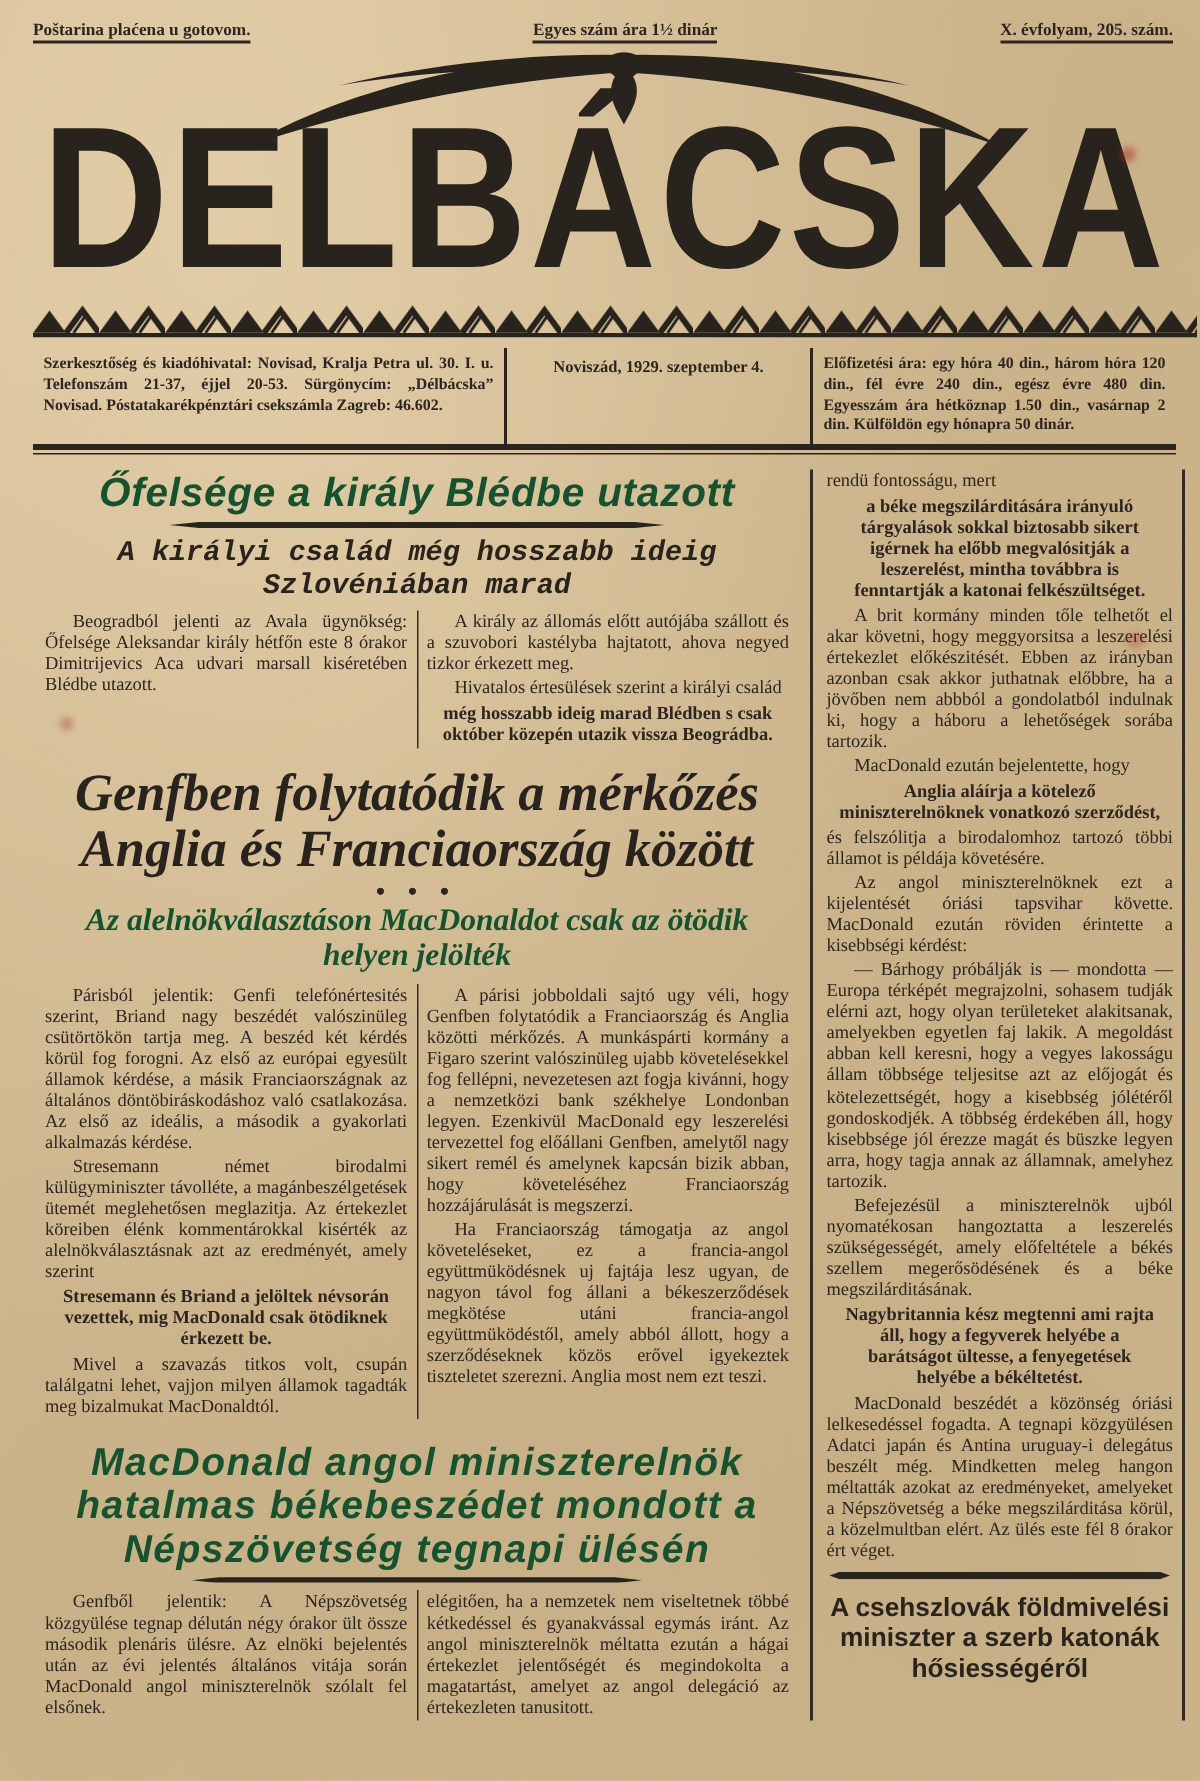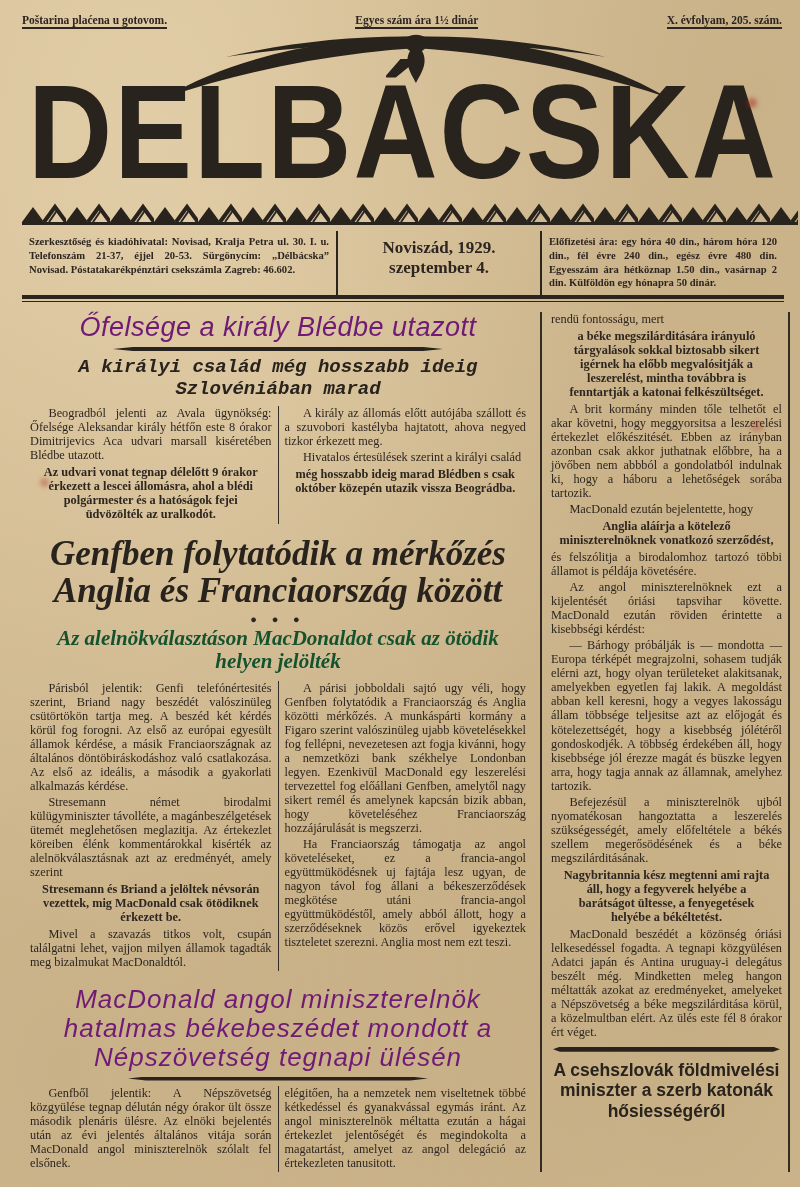--- a/index.html
+++ b/index.html
@@ -35,33 +35,33 @@
     transform:scale(1.04,1.2);transform-origin:center top;white-space:nowrap;
   }
   .zigzag{margin:0 6px;}
 
   
   .infobar{display:flex;align-items:stretch;margin:2px 6px 0 6px;
     border-bottom:4px solid #2b251f;}
   .infobar > div{padding:4px 7px 5px 7px;}
   .info-left{width:300px;font-weight:bold;font-size:10.6px;line-height:1.3;text-align:justify;}
   .info-center{width:188px;text-align:center;border-left:2px solid #2b251f;border-right:2px solid #2b251f;}
-  .info-date{font-weight:bold;font-size:17px;margin-top:3px;}
+  .info-date{font-weight:bold;font-size:11px;margin-top:3px;}
   .info-day{font-weight:bold;font-size:20px;letter-spacing:3px;margin-top:7px;font-family:"Liberation Sans",sans-serif;}
   .info-right{flex:1;font-weight:bold;font-size:10.6px;line-height:1.3;text-align:justify;}
   .thinline{height:1px;background:#2b251f;margin:2px 6px 0 6px;}
 
   
   .main{display:flex;margin-top:10px;padding:0 0 0 6px;}
   .left-zone{width:508px;padding:0 8px 0 2px;}
   .right-zone{flex:1;padding:0 6px 0 9px;border-left:2px solid #332c24;border-right:2px solid #332c24;}
 
   
-  .headline-sans{font-family:"Liberation Sans",sans-serif;font-weight:normal;font-style:italic;
-    text-align:center;color:#701a75;}
+  .headline-sans{font-family:"Liberation Sans",sans-serif;font-weight:bold;font-style:italic;
+    text-align:center;color:#14532d;}
   .a1 .headline-sans{font-size:27px;letter-spacing:.5px;}
   .taper{height:4px;background:#29231d;margin:4px auto 5px auto;
     clip-path:polygon(0 50%,6% 0,94% 0,100% 50%,94% 100%,6% 100%);}
   .a1 .taper{width:330px;}
   .subhead-sans{font-family:Liberation Mono, monospace;font-weight:bold;font-style:italic;
     text-align:center;font-size:19px;margin:2px 0 6px 0;color:#29231d;}
 
   .cols{display:flex;}
   .col{flex:1;padding:0 6px;}
   .col + .col{border-left:1.5px solid #332c24;}
@@ -138,21 +138,20 @@
     <div class="left-zone">
 
       <div class="a1">
         <div class="headline-sans">Őfelsége a király Blédbe utazott</div>
         <div class="taper"></div>
         <div class="subhead-sans">A királyi család még hosszabb ideig Szlovéniában marad</div>
         <div class="cols">
           <div class="col bodycol">
 
           <p>Beogradból jelenti az Avala ügynökség: Őfelsége Aleksandar király hétfőn este 8 órakor Dimitrijevics Aca udvari marsall kiséretében Blédbe utazott.</p>
-              <p class="em">Az udvari vonat tegnap délelőtt 9 órakor érkezett a lescei állomásra, ahol a blédi polgármester és a hatóságok fejei üdvözölték az uralkodót.</p>
             </div>
           <div class="col bodycol">
 
           <p>A király az állomás előtt autójába szállott és a szuvobori kastélyba hajtatott, ahova negyed tizkor érkezett meg.</p>
               <p>Hivatalos értesülések szerint a királyi család</p>
               <p class="em">még hosszabb ideig marad Blédben s csak október közepén utazik vissza Beográdba.</p>
             </div>
         </div>
       </div>
 

